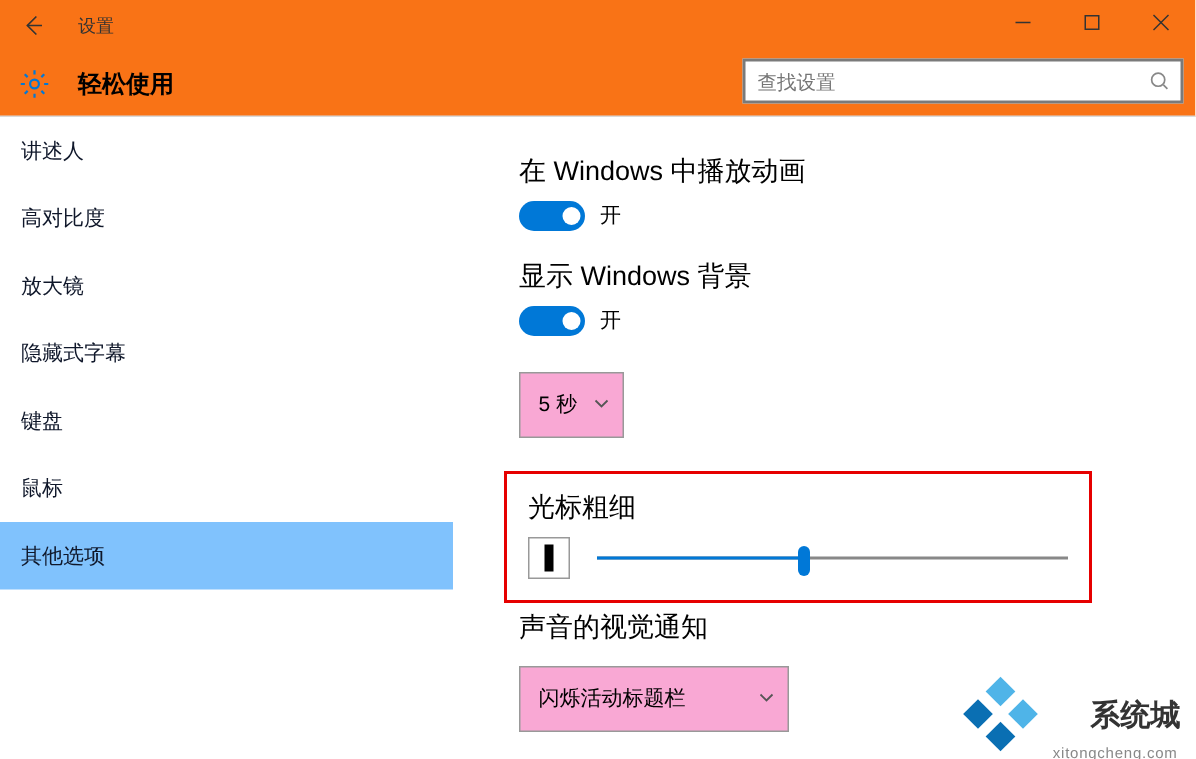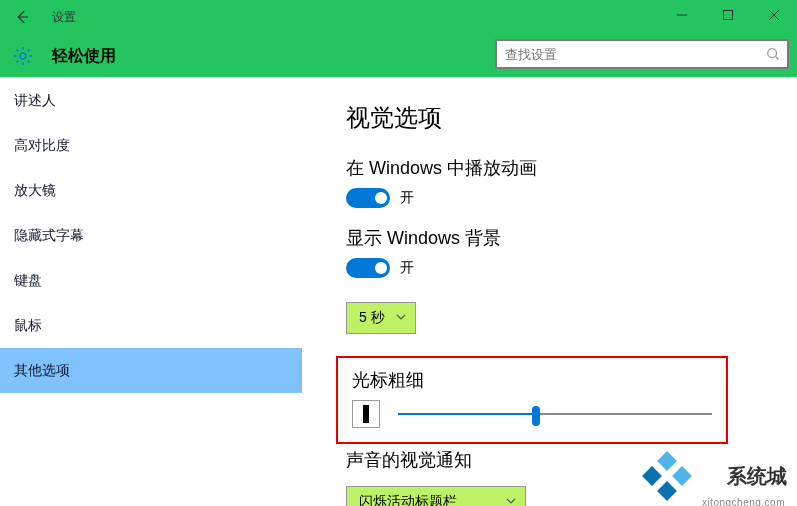--- a/index.html
+++ b/index.html
@@ -1,18 +1,18 @@
 <!DOCTYPE html>
 <html><head>
 <meta charset="utf-8">
 <style>
   * { box-sizing: border-box; margin: 0; padding: 0; font-family: "Microsoft YaHei", "Segoe UI", sans-serif; }
   body { width: 797px; height: 506px; background: #fff; overflow: hidden; position: relative; }
   .titlebar {
-    height: 78px; background: #22c55e; position: relative;
+    height: 78px; background: #f97316; position: relative;
     border-bottom: 1px solid #d9d9d9;
   }
   .tb-top { height: 34px; display: flex; align-items: center; }
   .back-btn { width: 40px; height: 34px; display: flex; align-items: center; justify-content: center; margin-left: 2px; }
   .back-btn svg { width: 18px; height: 18px; }
   .win-title { font-size: 12px; color: #333; margin-left: 10px; }
   .win-controls { position: absolute; right: 0; top: 0; display: flex; }
   .win-btn { width: 46px; height: 30px; display: flex; align-items: center; justify-content: center; }
   .win-btn svg { width: 12px; height: 12px; }
   .tb-bottom { height: 44px; display: flex; align-items: center; padding-left: 12px; }
@@ -25,21 +25,21 @@
   .sidebar { width: 302px; background: #fff; }
   .sb-item { height: 45px; display: flex; align-items: center; padding-left: 14px; font-size: 14px; color: #0f172a; cursor: default; }
   .sb-item.selected { background: #80c2fd; }
   .content { flex: 1; padding: 24px 34px 0 44px; overflow: hidden; }
   .page-h1 { font-size: 24px; font-weight: 400; margin-bottom: 22px; }
   .setting-label { font-size: 18px; margin-bottom: 8px; }
   .toggle-row { display: flex; align-items: center; margin-bottom: 18px; }
   .toggle { width: 44px; height: 20px; border-radius: 10px; background: #0078d7; position: relative; margin-right: 10px; }
   .toggle .knob { width: 12px; height: 12px; background: #fff; border-radius: 50%; position: absolute; right: 3px; top: 4px; }
   .toggle-text { font-size: 14px; }
-  .combo { display: inline-flex; align-items: center; border: 1px solid #999; height: 32px; padding: 0 8px 0 12px; font-size: 14px; min-width: 60px; margin-top:6px; margin-bottom: 22px; background:#bef264;}
+  .combo { display: inline-flex; align-items: center; border: 1px solid #999; height: 44px; padding: 0 8px 0 12px; font-size: 14px; min-width: 60px; margin-top:6px; margin-bottom: 22px; background:#f9a8d4;}
   .combo.wide { min-width: 180px; }
   .combo .chev { margin-left: 10px; }
   .red-box { border: 2px solid #e60000; padding: 10px 14px 14px 14px; margin-bottom: 4px; margin-left:-10px; width: 392px;}
   .cursor-row { display: flex; align-items: center; margin-top: 8px;}
   .cursor-preview { width: 28px; height: 28px; border: 1px solid #999; display: flex; align-items: center; justify-content: center; margin-right: 18px; background:#fff;}
   .cursor-preview .bar { width: 6px; height: 18px; background: #000; }
   .slider { flex: 1; height: 20px; position: relative; }
   .track { position: absolute; top: 9px; left: 0; right: 0; height: 2px; background: #888; }
   .track-fill { position: absolute; top: 9px; left: 0; width: 44%; height: 2px; background: #0078d7; }
   .thumb { position: absolute; top: 2px; left: 44%; width: 8px; height: 20px; background: #0078d7; border-radius: 4px; transform: translateX(-50%);}
@@ -130,21 +130,20 @@
       </div>
     <div class="sb-item">
         <span>鼠标</span>
       </div>
     <div class="sb-item selected">
         <span>其他选项</span>
       </div>
   </div>
 
   <div class="content">
-    <div class="page-h1">视觉选项</div>
 
     <div class="setting-label">在 Windows 中播放动画</div>
     <div class="toggle-row">
       <div class="toggle">
           <div class="knob"></div>
         </div>
       <div class="toggle-text">开</div>
     </div>
 
     <div class="setting-label">显示 Windows 背景</div>

